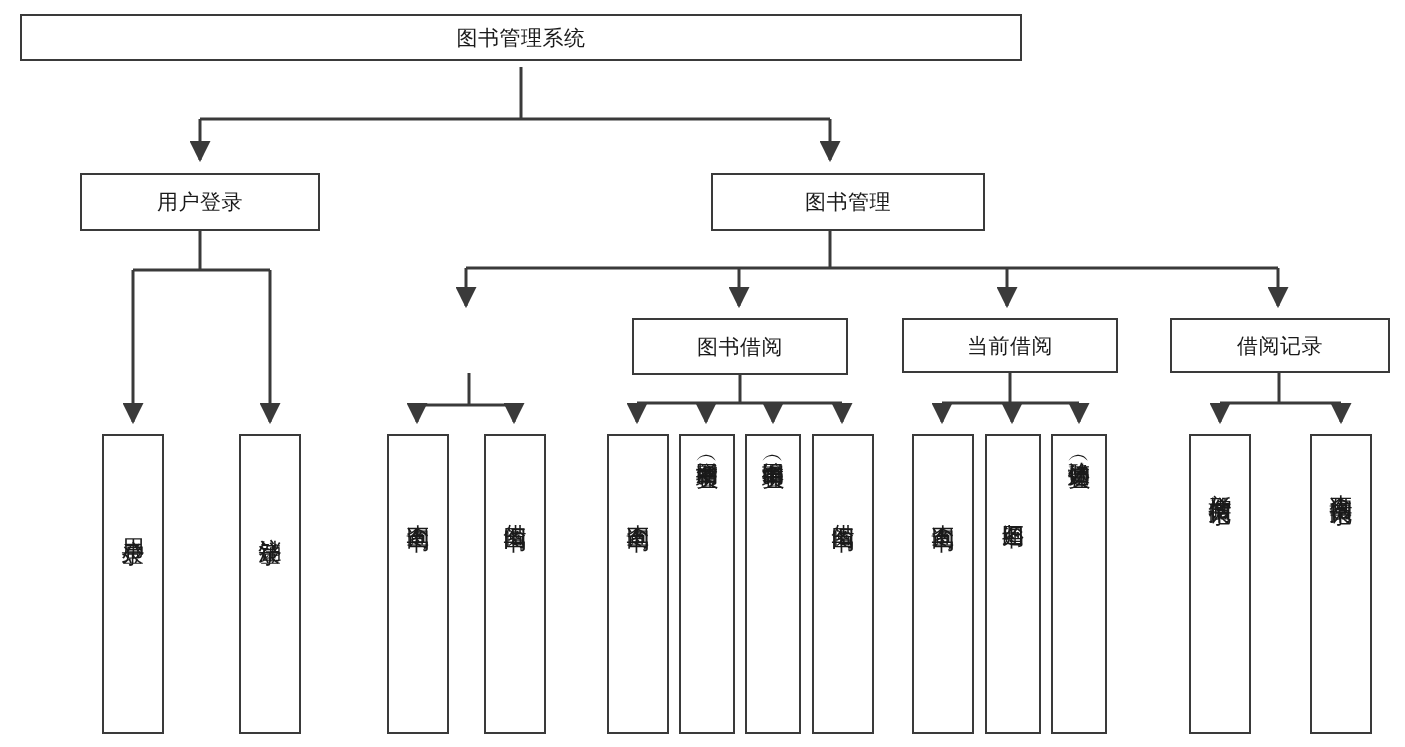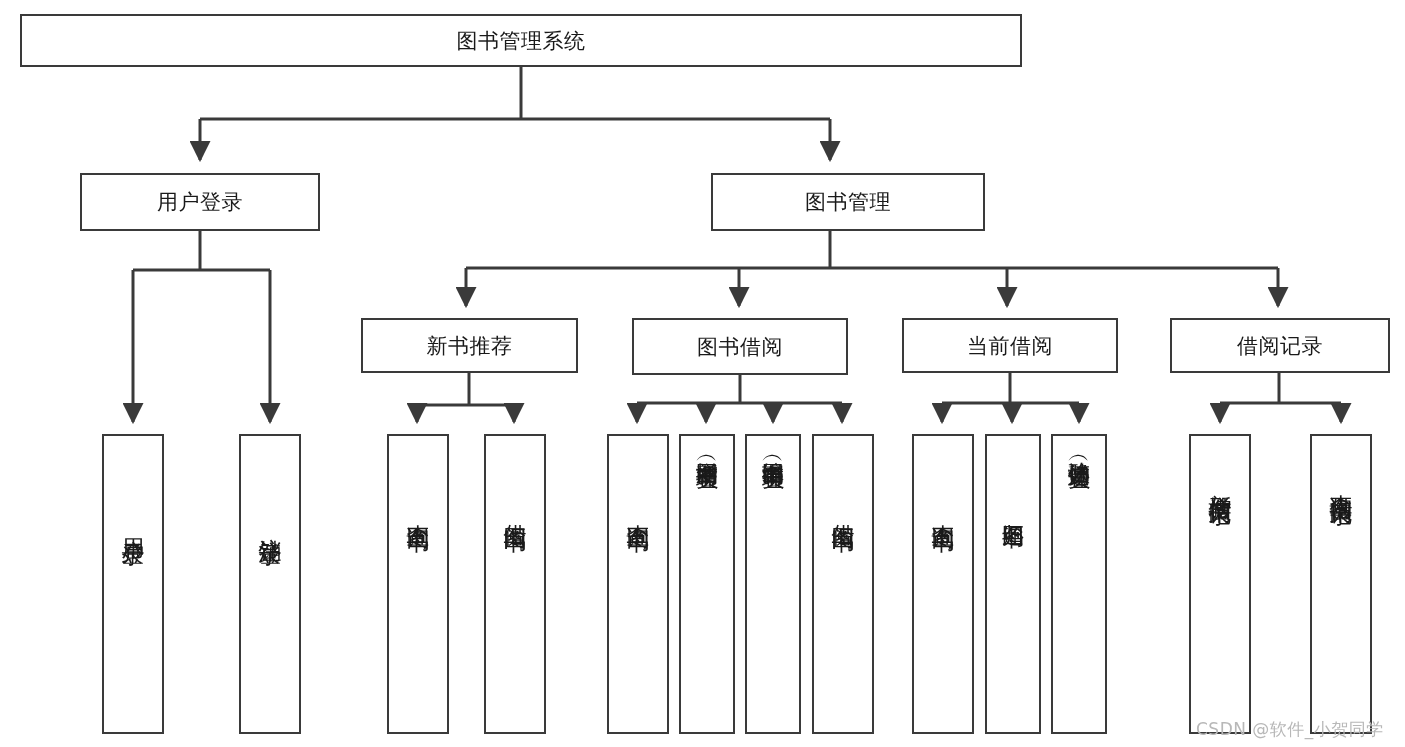--- a/index.html
+++ b/index.html
@@ -108,34 +108,31 @@
       <path d="M 1012 403 L 1012 422" marker-end="url(#arrow)"></path>
       <path d="M 1079 403 L 1079 422" marker-end="url(#arrow)"></path>
 
       <path d="M 1279 373 L 1279 403"></path>
       <path d="M 1220 403 L 1341 403"></path>
       <path d="M 1220 403 L 1220 422" marker-end="url(#arrow)"></path>
       <path d="M 1341 403 L 1341 422" marker-end="url(#arrow)"></path>
     </g>
   </svg>
 
-  <div class="node horiz" style="left:20px; top:14px; width:1002px; height:53px;">
+  <div class="node horiz" style="left:20px; top:14px; width:1002px; height:47px;">
     <span>图书管理系统</span>
   </div>
 
   <div class="node horiz" style="left:80px; top:173px; width:240px; height:58px;">
     <span>用户登录</span>
   </div>
   <div class="node horiz" style="left:711px; top:173px; width:274px; height:58px;">
     <span>图书管理</span>
   </div>
 
-  <div class="node horiz" style="left:361px; top:318px; width:217px; height:55px;">
-    <span>新书推荐</span>
-  </div>
   <div class="node horiz" style="left:632px; top:318px; width:216px; height:57px;">
     <span>图书借阅</span>
   </div>
   <div class="node horiz" style="left:1170px; top:318px; width:220px; height:55px;">
     <span>借阅记录</span>
   </div>
   <div class="node horiz" style="left:902px; top:318px; width:216px; height:55px;">
     <span>当前借阅</span>
   </div>
 
@@ -176,15 +173,14 @@
     <span class="vtext" style="font-size:22px; letter-spacing:1px;">确认归还（管理员）</span>
   </div>
 
   <div class="node vert" style="left:1189px; top:434px; width:62px; height:300px; padding-top:40px;">
     <span class="vtext">新增借阅记录</span>
   </div>
   <div class="node vert" style="left:1310px; top:434px; width:62px; height:300px; padding-top:40px;">
     <span class="vtext">查询借阅记录</span>
   </div>
 
-  <div class="watermark" style="left:1196px; top:718px;">CSDN @软件_小贺同学</div>
 
 </div>
 
 </body></html>

